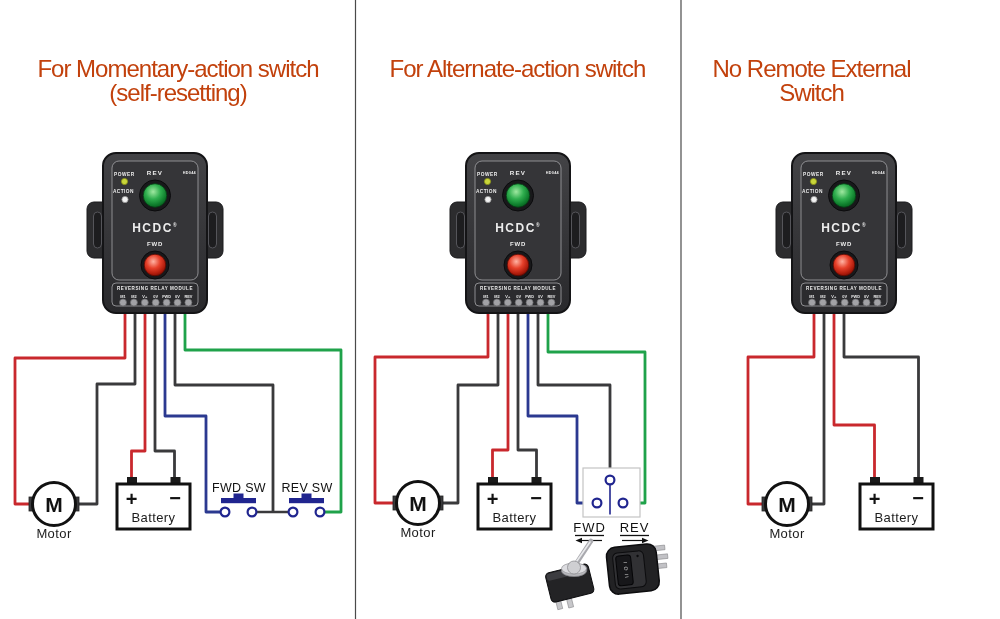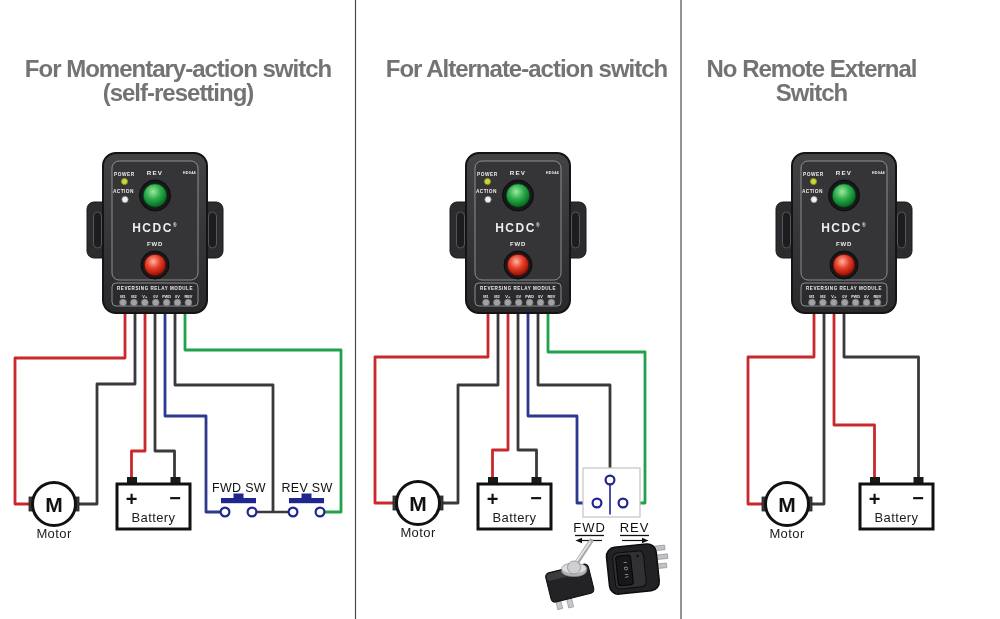--- a/index.html
+++ b/index.html
@@ -1,37 +1,37 @@
 <!DOCTYPE html>
 <html><head>
 <meta charset="utf-8">
 <style>
   html,body{margin:0;padding:0;background:#fff;}
   .stage{position:relative;width:1000px;height:619px;background:#fff;overflow:hidden;
          font-family:"Liberation Sans",sans-serif;}
-  .hdr{position:absolute;top:57px;text-align:center;color:#737373;
-       font-weight:bold;font-size:24px;line-height:24px;letter-spacing:-1px;}
+  .hdr{position:absolute;top:57px;text-align:center;color:#c2410c;
+       font-weight:normal;font-size:24px;line-height:24px;letter-spacing:-1px;}
   svg{position:absolute;left:0;top:0;}
   svg text{font-family:"Liberation Sans",sans-serif;}
   .wire{fill:none;stroke-width:2.8;stroke-linejoin:round;stroke-linecap:butt;}
   .mt{fill:#ececec;font-weight:bold;}
   .clbl{font-size:12.5px;fill:#111;letter-spacing:0.3px;}
   .dirlbl{font-size:13px;fill:#111;letter-spacing:1px;}
   .complbl{font-size:13px;fill:#1c1c1c;letter-spacing:0.4px;}
 </style>
 </head>
 <body>
 
 <div class="stage">
 
   <div class="hdr" style="left:0;width:356px;">
     <div>For Momentary-action switch</div>
     <div>(self-resetting)</div>
   </div>
-  <div class="hdr" style="left:364px;width:325px;">
+  <div class="hdr" style="left:355px;width:325px;">
     <div>For Alternate-action switch</div>
   </div>
   <div class="hdr" style="left:681px;width:261px;">
     <div>No Remote External Switch</div>
   </div>
 
   <svg width="1000" height="619" viewBox="0 0 1000 619">
     <defs>
       <linearGradient id="bodyGrad" x1="0" y1="0" x2="0" y2="1">
         <stop offset="0" stop-color="#434346"></stop>

